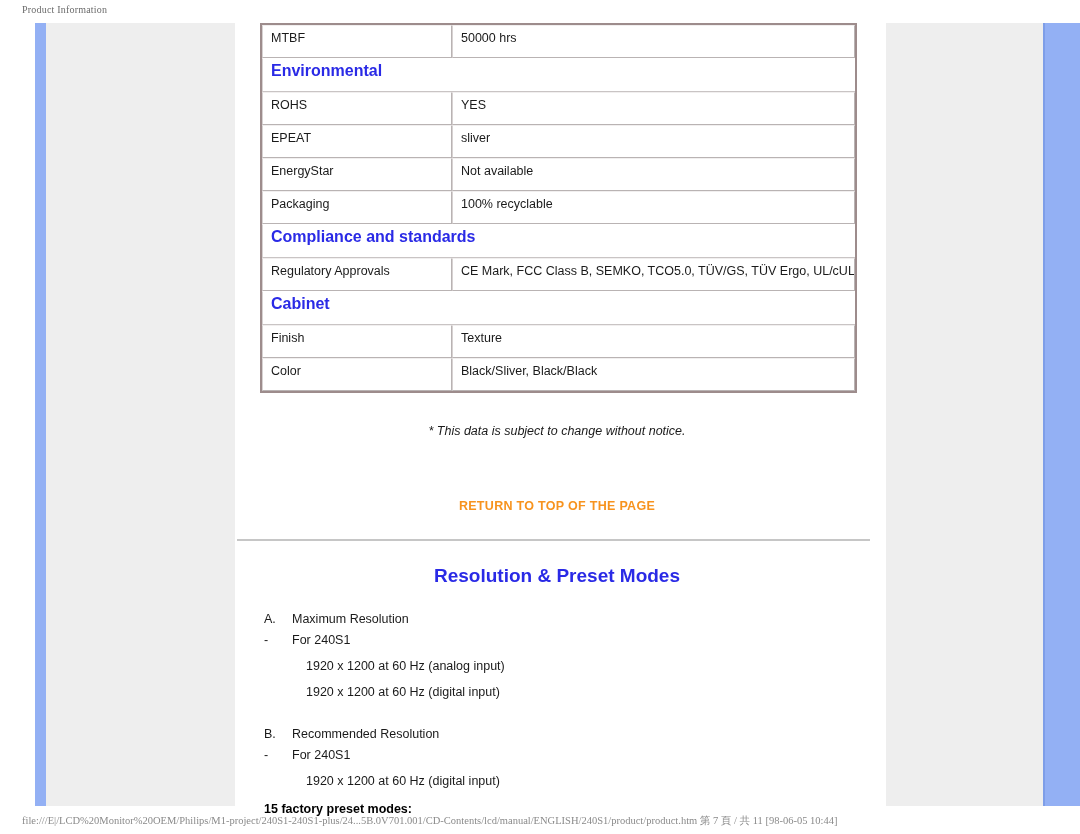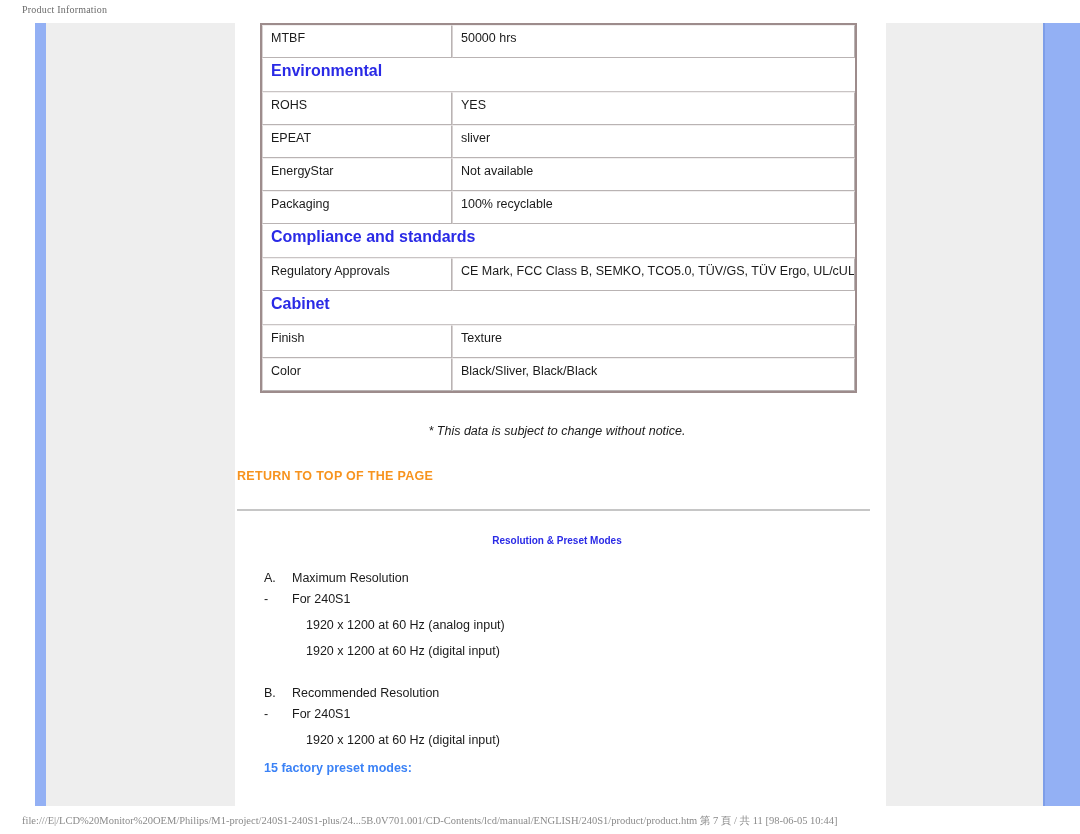--- a/index.html
+++ b/index.html
@@ -125,42 +125,43 @@
 
   
   .notice {
     text-align: center;
     font-size: 12.5px;
     font-style: italic;
     color: #1a1a1a;
     margin-top: 31px;
   }
   .return-top {
-    margin-top: 28px;
+    text-align: center;
+    margin-top: 58px;
   }
   .return-top a {
     color: #f7931e;
     font-size: 12.5px;
     font-weight: bold;
     text-decoration: none;
     letter-spacing: .3px;
   }
   hr.divider {
     border: none;
     border-top: 2px solid #c6c6c6;
     margin: 25px 0 0 0;
     width: 633px;
   }
 
   
   .section-title {
     text-align: center;
     color: #2a2ae6;
     font-weight: bold;
-    font-size: 10px;
+    font-size: 19px;
     margin-top: 24px;
   }
   .res-block { margin-top: 24px; padding-left: 27px; }
   .res-line {
     font-size: 12.5px;
     color: #1a1a1a;
     line-height: 17px;
     position: relative;
     padding-left: 28px;
     margin-bottom: 4px;
@@ -171,21 +172,21 @@
     top: 0;
     width: 20px;
     text-align: left;
   }
   .res-line.indent { padding-left: 42px; margin-top: 9px; }
   .res-line.sub { margin-top: 2px; }
   .res-gap { height: 21px; }
   .preset-heading {
     font-size: 12.5px;
     font-weight: bold;
-    color: #3b82f6;
+    color: #000000;
     margin-top: 12px;
     padding-left: 0px;
   }
 </style>
 </head>
 <body>
 
 <div class="print-header">Product Information</div>
 
 <div class="left-rail"></div>

